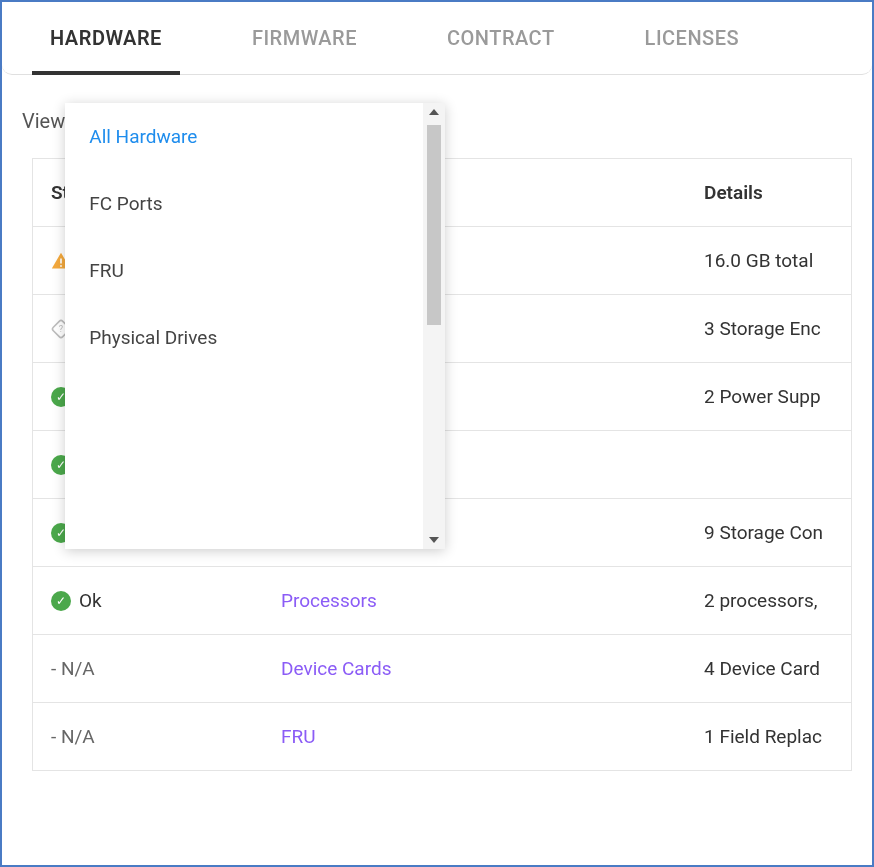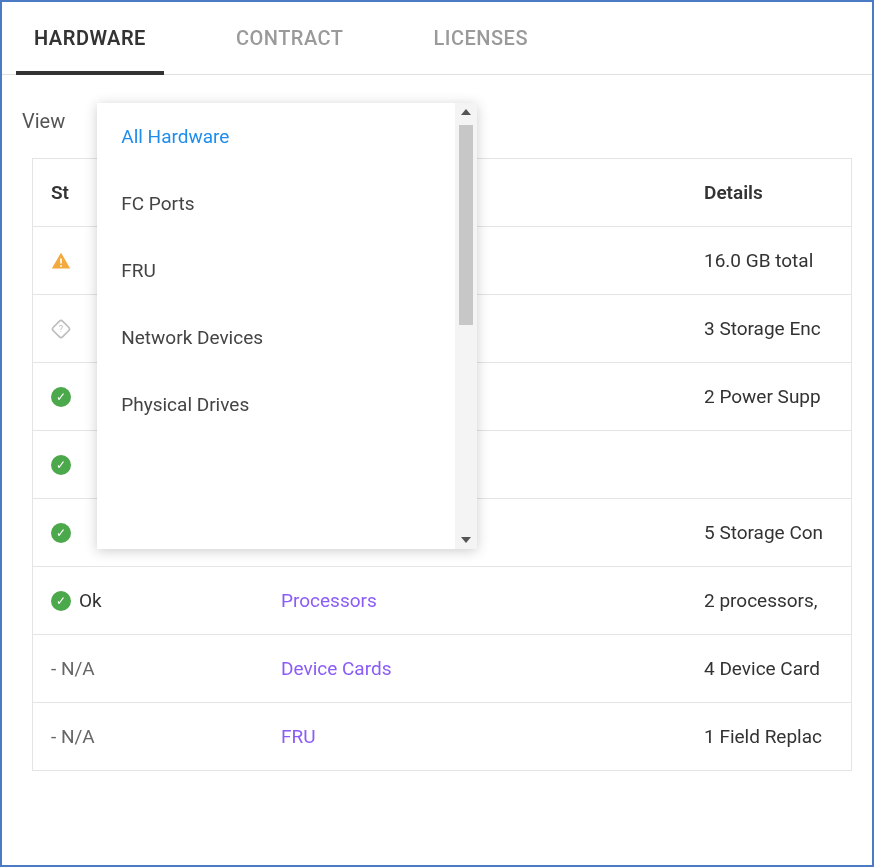--- a/index.html
+++ b/index.html
@@ -8,22 +8,23 @@
       width: 874px;
       height: 867px;
       border: 2px solid #4a7bc4;
       background: #fff;
       overflow: hidden;
       color: #333;
     }
     .tabs {
       display: flex;
       border-bottom: 1px solid #e0e0e0;
-      padding-left: 32px;
+      padding-left: 48px;
       gap: 90px;
+      border-radius: 10px;
     }
     .tab {
       padding: 24px 0;
       font-size: 20px;
       font-weight: 500;
       letter-spacing: 0.5px;
       color: #9a9a9a;
       cursor: pointer;
       position: relative;
     }
@@ -37,21 +38,21 @@
       bottom: -1px;
       left: -18px;
       right: -18px;
       height: 4px;
       background: #333;
     }
     .view-row {
       display: flex;
       align-items: center;
       padding: 24px 0 16px 20px;
-      gap: 32px;
+      gap: 0;
     }
     .view-label {
       font-size: 20px;
       color: #555;
     }
     .dropdown-trigger {
       position: relative;
       display: flex;
       align-items: center;
       gap: 170px;
@@ -138,37 +139,37 @@
     .icon-ok { background: #4ba84b; border-radius: 50%; color: #fff; font-size: 12px; }
     .icon-warn { color: #f4a93d; font-size: 20px; }
     .icon-unknown { color: #bdbdbd; }
     .na-dash { color: #666; }
   </style>
 </head>
 <body>
 
 <div class="tabs">
   <div class="tab active">HARDWARE</div>
+  <div class="tab">FIRMWARE</div>
   <div class="tab">CONTRACT</div>
   <div class="tab">LICENSES</div>
 </div>
 
 <div class="view-row">
   <span class="view-label">View</span>
   <div class="dropdown-wrap">
     <div class="dropdown-trigger">
       <span class="value">All Hardware</span>
       <span class="caret-down"></span>
     </div>
     <div class="dropdown-panel">
       <div class="dropdown-list">
         <div class="dropdown-item selected">All Hardware</div>
         <div class="dropdown-item">FC Ports</div>
         <div class="dropdown-item">FRU</div>
-        <div class="dropdown-item">Network Devices</div>
         <div class="dropdown-item">Physical Drives</div>
       </div>
       <div class="scrollbar">
         <div class="sb-arrow sb-up"></div>
         <div class="sb-thumb"></div>
         <div class="sb-arrow sb-down"></div>
       </div>
     </div>
   </div>
 </div>
@@ -225,21 +226,21 @@
     </div>
     <div class="cell col-name">Drives</div>
   </div>
 
   <div class="trow">
     <div class="cell col-status">
       <span class="icon icon-ok">✓</span>
       <span></span>
     </div>
     <div class="cell col-name">s</div>
-    <div class="cell col-details">5 Storage Con</div>
+    <div class="cell col-details">9 Storage Con</div>
   </div>
 
   <div class="trow">
     <div class="cell col-status">
       <span class="icon icon-ok">✓</span>
       <span>Ok</span>
     </div>
     <div class="cell col-name">Processors</div>
     <div class="cell col-details">2 processors,</div>
   </div>

